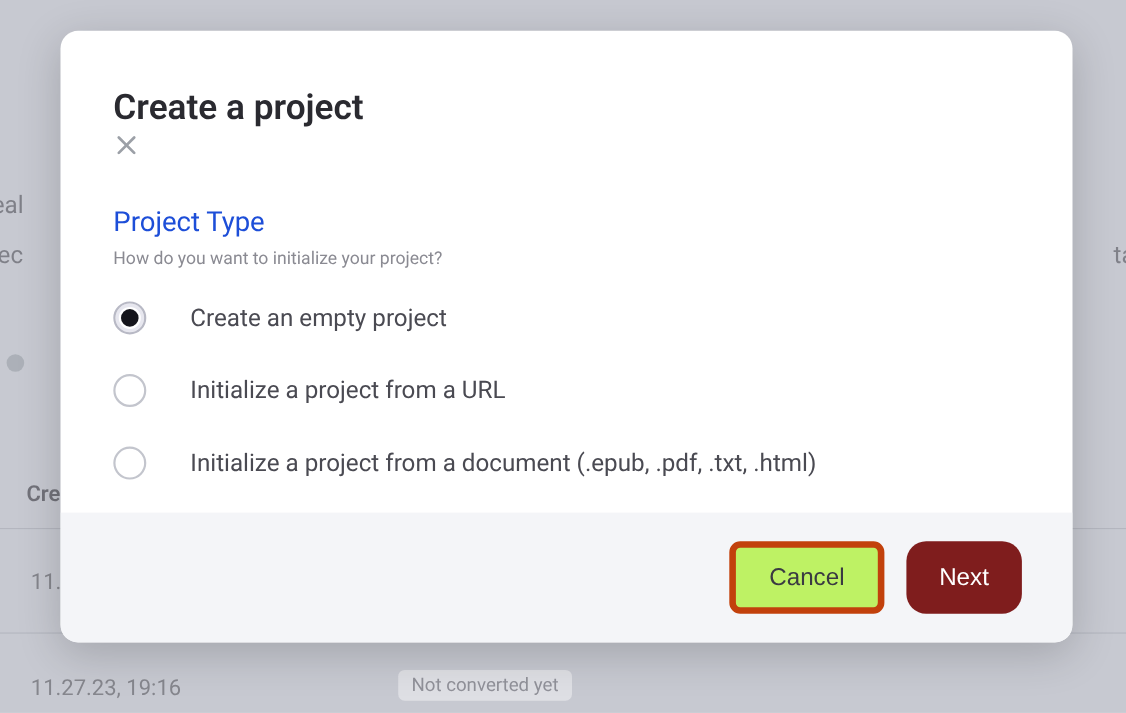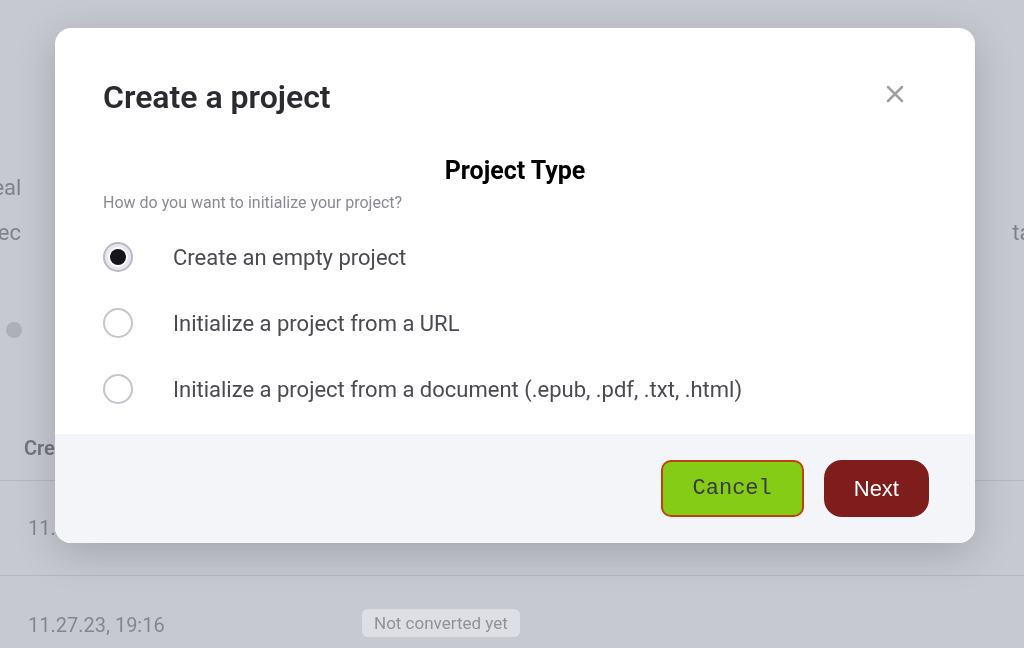--- a/index.html
+++ b/index.html
@@ -83,42 +83,42 @@
       background: #ffffff;
       border-radius: 16px;
       box-shadow: 0 10px 40px rgba(0,0,0,0.18);
       overflow: hidden;
     }
     .modal-header {
       padding: 50px 68px 10px 48px;
       display: flex;
       justify-content: space-between;
       align-items: flex-start;
+      flex-direction: column;
     }
     .modal-title {
       font-size: 32px;
       font-weight: 600;
       color: #2a2a30;
     }
     .close-btn {
       cursor: pointer;
       color: #9ca0a7;
       margin-top: 4px;
     }
     .close-btn svg { width: 24px; height: 24px; }
 
     .section {
       padding: 30px 48px 30px 48px;
     }
     .section-title {
       font-size: 25px;
-      font-weight: 700;
-      color: #000000;
+      font-weight: 400;
+      color: #1d4ed8;
       margin-bottom: 8px;
-      text-align: center;
     }
     .section-sub {
       font-size: 16px;
       color: #8a8a92;
       margin-bottom: 30px;
     }
     .radio-list { display: flex; flex-direction: column; gap: 36px; }
     .radio-item {
       display: flex;
       align-items: center;
@@ -161,24 +161,23 @@
     }
     .btn {
       font-size: 22px;
       font-weight: 500;
       padding: 14px 30px;
       border-radius: 10px;
       cursor: pointer;
       border: none;
     }
     .btn-cancel {
-      background: #84cc16;
+      background: #bef264;
       color: #3a3a42;
-      border: 2px solid #c2410c;
-      font-family: Liberation Mono, monospace;
+      border: 6px solid #c2410c;
     }
     .btn-next {
       background: #7f1d1d;
       color: #ffffff;
       border-radius: 18px;
     }
   </style>
 </head>
 <body>
 

